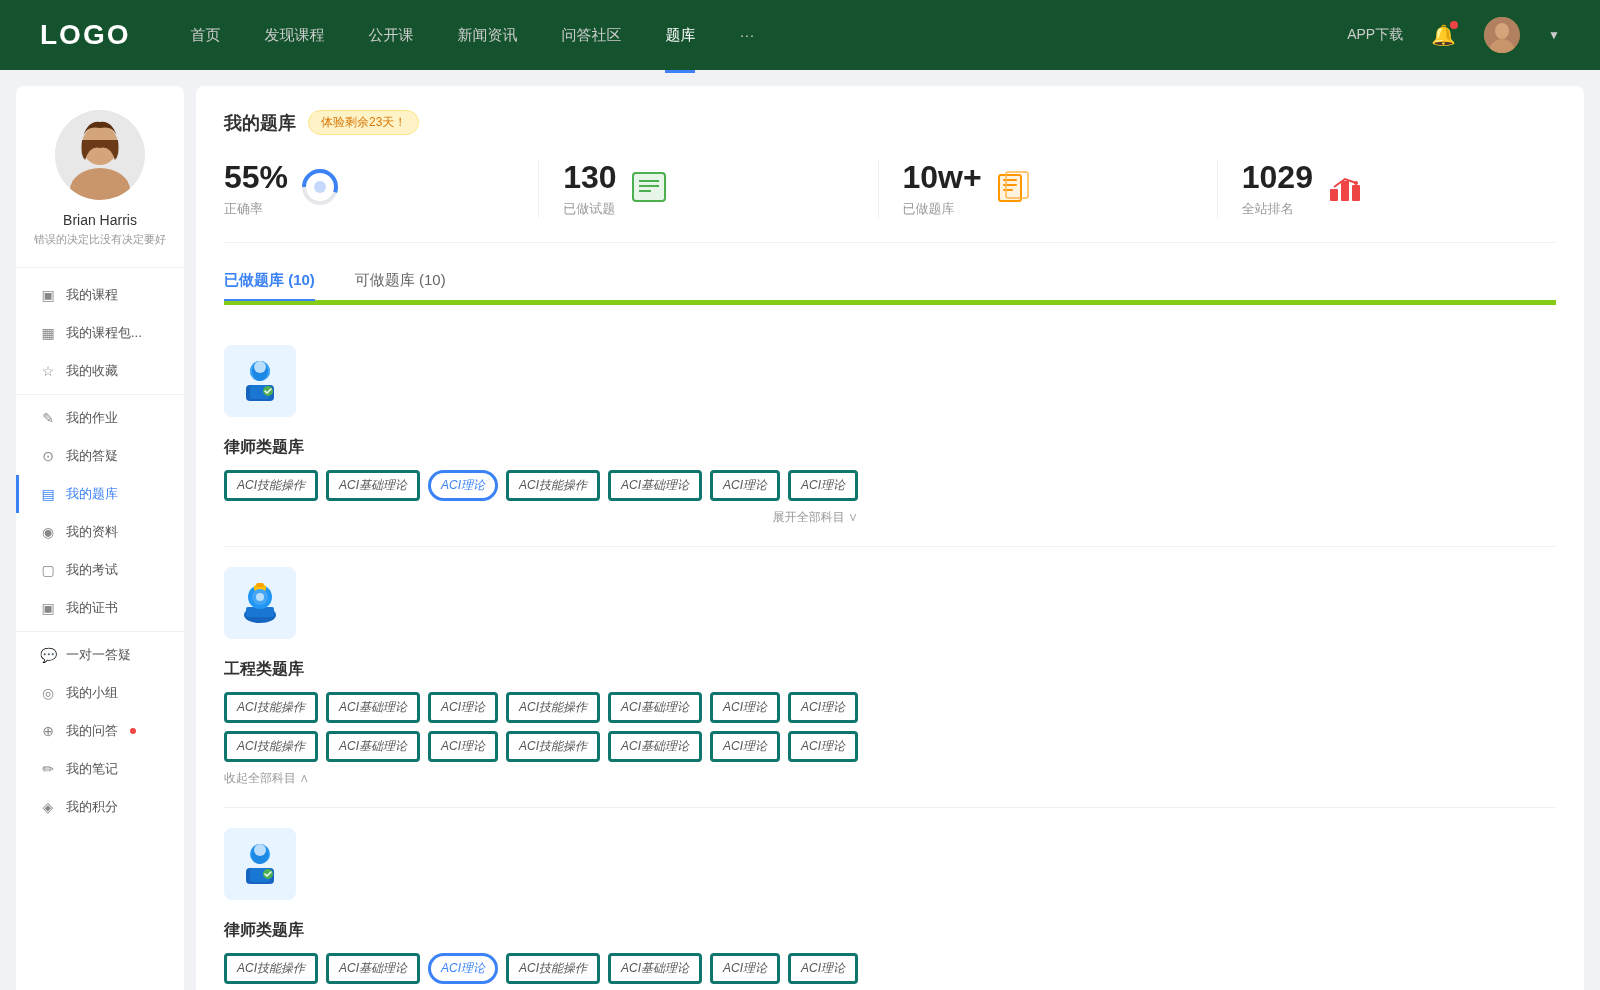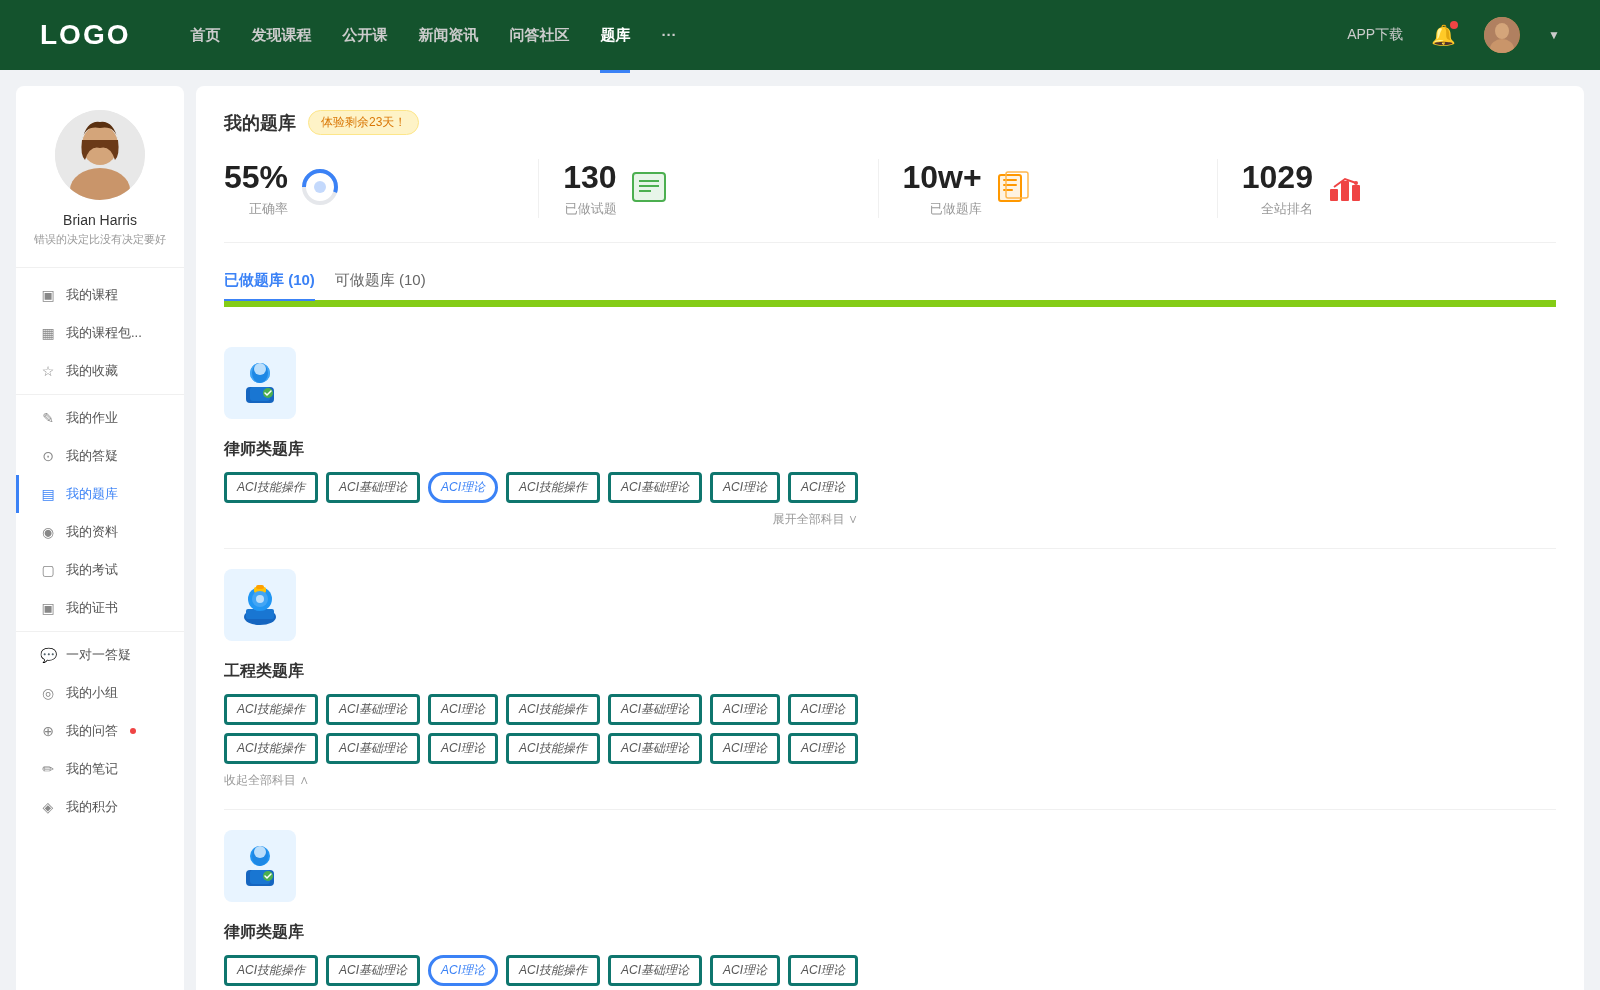--- a/index.html
+++ b/index.html
@@ -18,23 +18,22 @@
     }
     .navbar-logo {
       color: white;
       font-size: 28px;
       font-weight: bold;
       letter-spacing: 2px;
       margin-right: 60px;
     }
     .navbar-nav {
       display: flex;
-      gap: 31px;
+      gap: 44px;
       flex: 1;
-      font-weight: bold;
     }
     .navbar-nav-item {
       color: #ccc;
       font-size: 15px;
       cursor: pointer;
       padding: 4px 0;
       position: relative;
     }
     .navbar-nav-item.active {
       color: white;
@@ -227,21 +226,20 @@
       padding: 3px 12px;
     }
 
     
     .stats-row {
       display: flex;
       gap: 0;
       margin-bottom: 28px;
       border-bottom: 1px solid #f0f0f0;
       padding-bottom: 24px;
-      text-align: right;
     }
     .stat-item {
       flex: 1;
       display: flex;
       align-items: center;
       gap: 12px;
       padding: 0 24px;
       border-right: 1px solid #f0f0f0;
     }
     .stat-item:first-child {
@@ -257,23 +255,23 @@
     }
     .stat-label {
       font-size: 13px;
       color: #999;
       margin-top: 4px;
     }
 
     
     .tabs {
       display: flex;
-      gap: 20px;
+      gap: 40px;
       margin-bottom: 20px;
-      border-bottom: 7px solid #84cc16;
+      border-bottom: 5px solid #84cc16;
     }
     .tab {
       font-size: 15px;
       padding-bottom: 10px;
       cursor: pointer;
       color: #666;
       position: relative;
     }
     .tab.active {
       color: #3b82f6;

